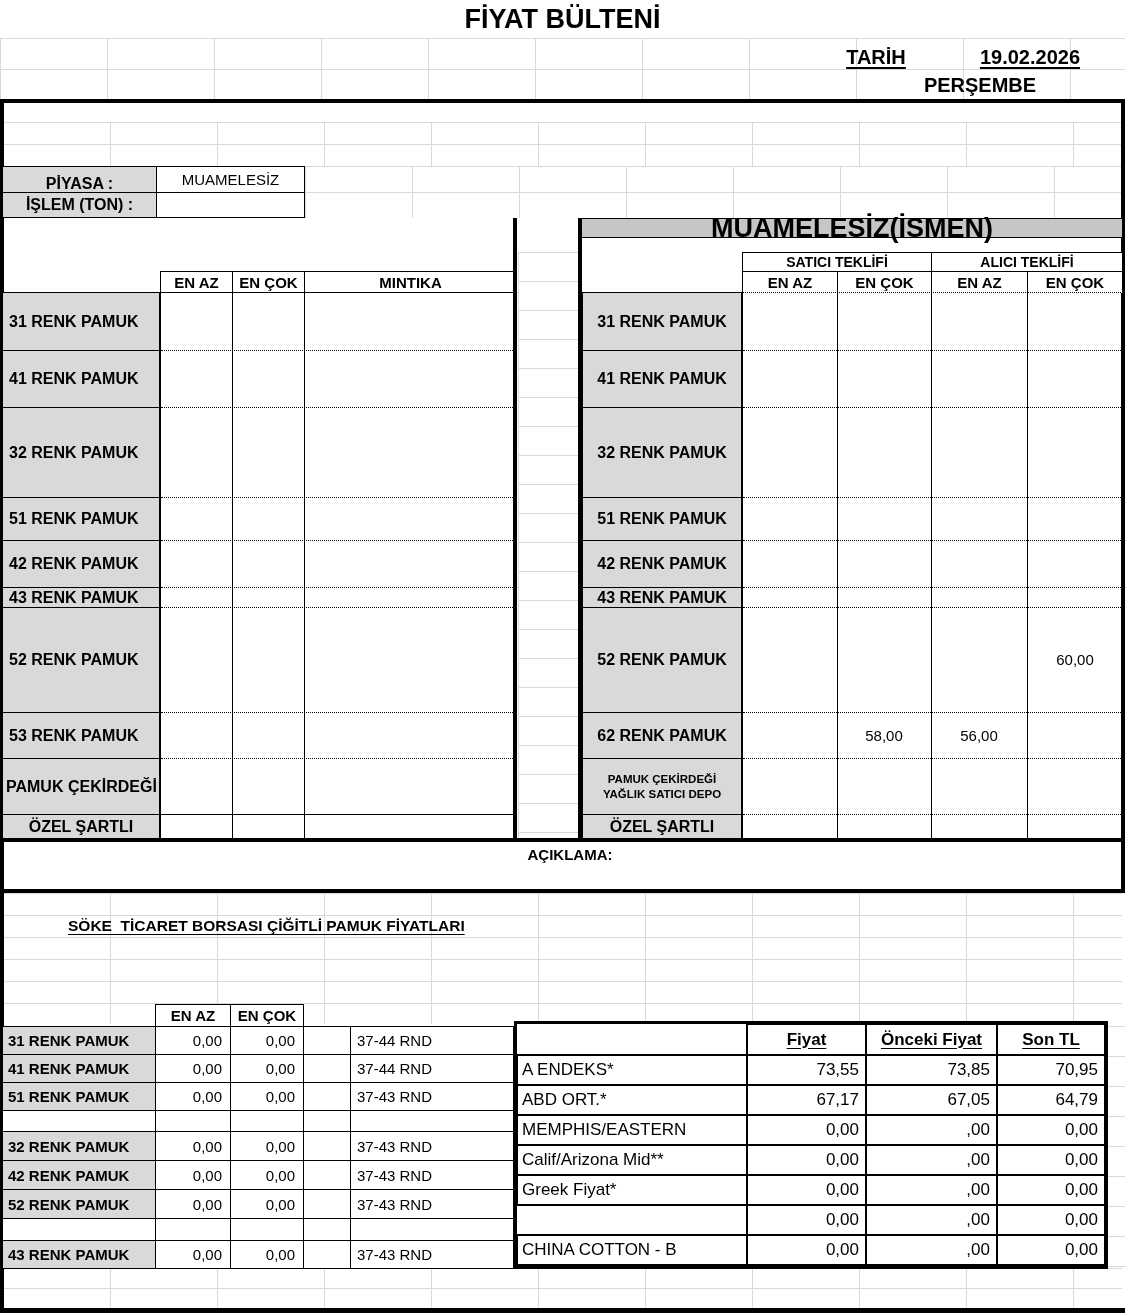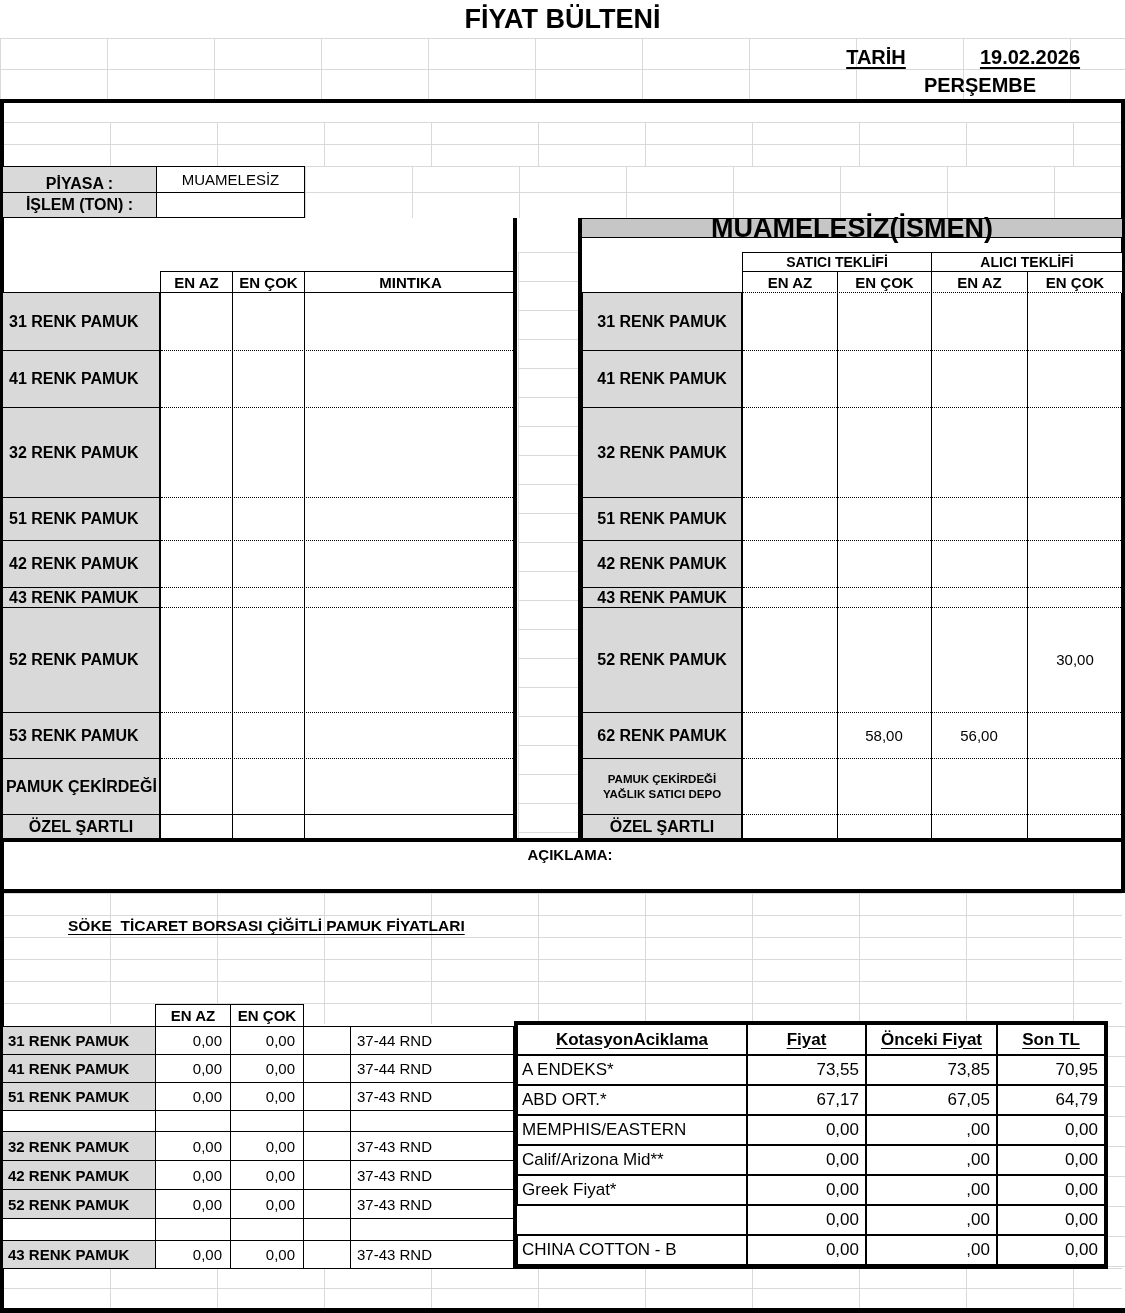--- a/index.html
+++ b/index.html
@@ -117,21 +117,21 @@
   <div class="dot" style="left:743px;top:350px;width:380px;"></div>
   <div class="dot" style="left:743px;top:407px;width:380px;"></div>
   <div class="dot" style="left:743px;top:497px;width:380px;"></div>
   <div class="dot" style="left:743px;top:540px;width:380px;"></div>
   <div class="dot" style="left:743px;top:587px;width:380px;"></div>
   <div class="dot" style="left:743px;top:607px;width:380px;"></div>
   <div class="dot" style="left:743px;top:712px;width:380px;"></div>
   <div class="dot" style="left:743px;top:758px;width:380px;"></div>
   <div class="dot" style="left:743px;top:814px;width:380px;"></div>
 
-  <div class="abs f15 c" style="left:1027px;top:607px;width:96px;height:105px;display:flex;align-items:center;">30,00</div>
+  <div class="abs f15 c" style="left:1027px;top:607px;width:96px;height:105px;display:flex;align-items:center;">60,00</div>
   <div class="abs f15 c" style="left:837px;top:712px;width:94px;height:46px;display:flex;align-items:center;">58,00</div>
   <div class="abs f15 c" style="left:931px;top:712px;width:96px;height:46px;display:flex;align-items:center;">56,00</div>
 
   <div class="abs b f15 c" style="left:0;top:846px;width:1140px;height:20px;display:flex;">AÇIKLAMA:</div>
 
   <div class="abs b f15 u pre" style="left:68px;top:917px;font-size:15.5px;">SÖKE  TİCARET BORSASI ÇİĞİTLİ PAMUK FİYATLARI</div>
 
   <div class="cell b f15 c" style="left:155px;top:1004px;width:76px;height:23px;background:#fff;">EN AZ</div>
   <div class="cell b f15 c" style="left:230px;top:1004px;width:74px;height:23px;background:#fff;">EN ÇOK</div>
 
@@ -184,21 +184,20 @@
   <div class="cell" style="left:350px;top:1218px;width:164px;height:23px;background:#fff;"></div>
 
   <div class="cell gray b f15" style="left:2px;top:1240px;width:154px;height:29px;padding-left:5px;">43 RENK PAMUK</div>
   <div class="cell f15 r" style="left:155px;top:1240px;width:76px;height:29px;padding-right:8px;background:#fff;">0,00</div>
   <div class="cell f15 r" style="left:230px;top:1240px;width:74px;height:29px;padding-right:8px;background:#fff;">0,00</div>
   <div class="cell" style="left:303px;top:1240px;width:48px;height:29px;background:#fff;"></div>
   <div class="cell f15" style="left:350px;top:1240px;width:164px;height:29px;padding-left:6px;background:#fff;">37-43 RND</div>
 
   <div class="abs" style="left:514px;top:1021px;width:594px;height:248px;border:3px solid #000;background:#fff;"></div>
 
-  <div class="kcell b u c" style="left:516px;top:1023px;width:232px;height:33px;justify-content:center;">KotasyonAciklama</div>
   <div class="kcell b u c" style="left:746px;top:1023px;width:121px;height:33px;justify-content:center;">Fiyat</div>
   <div class="kcell b u c" style="left:865px;top:1023px;width:133px;height:33px;justify-content:center;">Önceki Fiyat</div>
   <div class="kcell b u c" style="left:996px;top:1023px;width:110px;height:33px;justify-content:center;">Son TL</div>
 
   <div class="kcell" style="left:516px;top:1054px;width:232px;height:32px;padding-left:4px;">A ENDEKS*</div>
   <div class="kcell r" style="left:746px;top:1054px;width:121px;height:32px;padding-right:6px;">73,55</div>
   <div class="kcell r" style="left:865px;top:1054px;width:133px;height:32px;padding-right:6px;">73,85</div>
   <div class="kcell r" style="left:996px;top:1054px;width:110px;height:32px;padding-right:6px;">70,95</div>
 
   <div class="kcell" style="left:516px;top:1084px;width:232px;height:32px;padding-left:4px;">ABD ORT.*</div>

